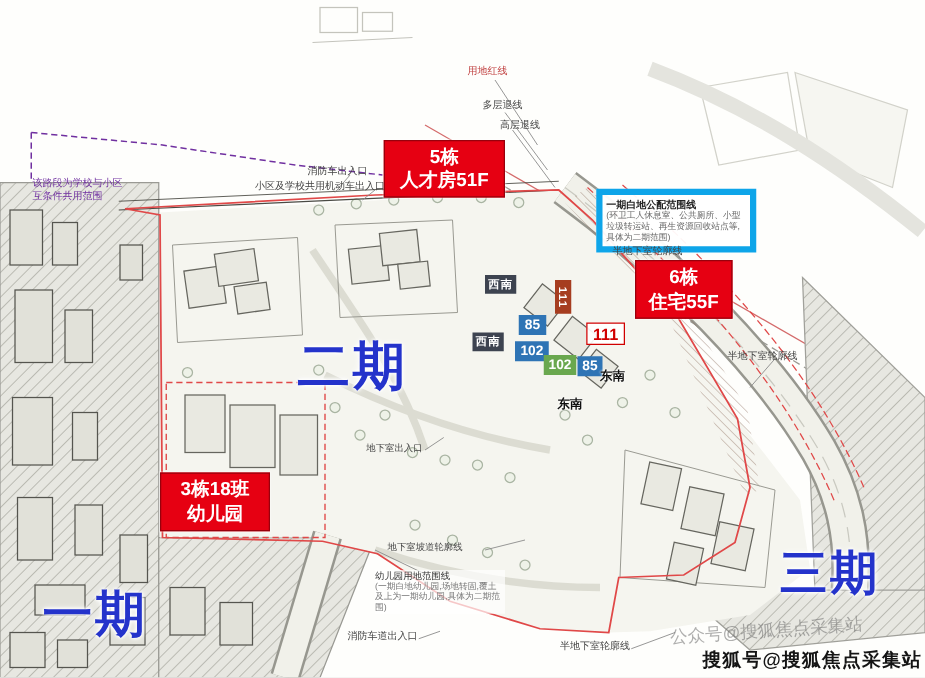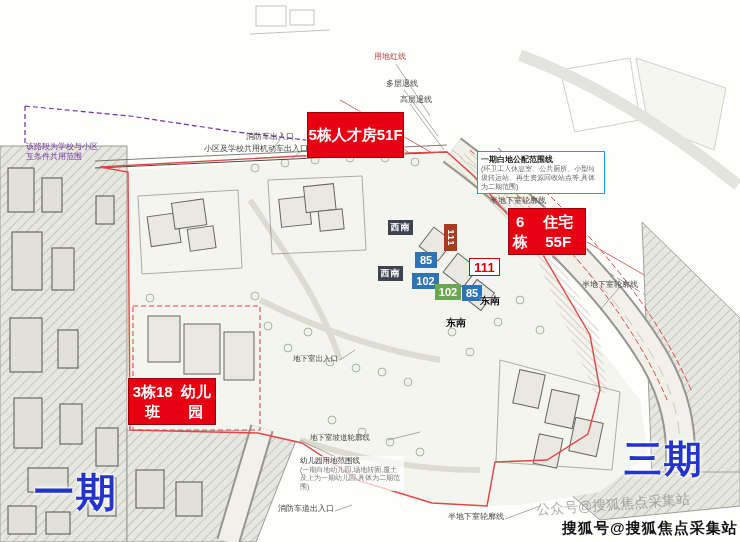--- a/index.html
+++ b/index.html
@@ -7,21 +7,21 @@
     position:relative;width:740px;height:542px;overflow:hidden;
     background:#fefefc;
     font-family:"Liberation Sans","DejaVu Sans",sans-serif;
   }
   .stage svg{position:absolute;left:0;top:0;}
 
   .redlabel{
     position:absolute;box-sizing:border-box;
     background:#e60012;border:1px solid #99000c;
     color:#fff;font-weight:700;font-size:15px;line-height:1.3;
-    display:flex;flex-direction:row;align-items:center;justify-content:center;
+    display:flex;flex-direction:column;align-items:center;justify-content:center;
     text-align:center;
     box-shadow:0 0 0 1px rgba(255,255,255,.35);
   }
   .phase{
     position:absolute;font-weight:800;color:#2433cb;line-height:1;
     letter-spacing:2px;
     text-shadow:0 0 3px #fff,0 0 3px #fff,0 0 6px #fff;
   }
   .badge{
     position:absolute;box-sizing:border-box;color:#fff;font-weight:700;font-size:11px;
@@ -35,21 +35,21 @@
   .b-redoutline{background:rgba(255,255,255,.92);border:1.5px solid #d00000;color:#d00000;font-size:13px;}
   .dir{
     position:absolute;font-size:10px;font-weight:700;color:#101010;
     text-shadow:0 0 2px #fff,0 0 2px #fff;
   }
   .ann{position:absolute;font-size:8px;color:#444;line-height:1.2;white-space:nowrap;}
   .ann.red{color:#c04040;}
   .purpnote{position:absolute;width:96px;font-size:8px;color:#7030a0;line-height:1.3;}
   .notebox{
     position:absolute;box-sizing:border-box;width:128px;
-    background:rgba(255,255,255,.95);border:1px solid #0ea5e9;padding:2px 3px;
+    background:rgba(255,255,255,.95);border:5px solid #0ea5e9;padding:2px 3px;
   }
   .notebox .title{font-size:8px;font-weight:700;color:#222;white-space:nowrap;}
   .notebox .body{font-size:7px;color:#666;line-height:1.25;}
   .kindernote{position:absolute;width:104px;background:rgba(255,255,255,.7);}
   .kindernote .title{font-size:7.5px;color:#333;}
   .kindernote .body{font-size:7px;color:#777;line-height:1.2;}
   .wm-wechat{position:absolute;font-size:14px;color:rgba(110,110,110,.55);transform:rotate(-4deg);white-space:nowrap;}
   .wm-sohu{position:absolute;font-size:15px;color:#141414;font-weight:600;letter-spacing:1px;white-space:nowrap;}
 </style>
 </head>
@@ -236,20 +236,21 @@
   </div>
   <div class="redlabel" style="left:508px;top:208px;width:78px;height:47px;">
     <span>6栋</span>
     <span>住宅55F</span>
   </div>
   <div class="redlabel" style="left:128px;top:378px;width:88px;height:47px;">
     <span>3栋18班</span>
     <span>幼儿园</span>
   </div>
 
+  <div class="phase" style="left:238px;top:272px;font-size:42px;">二期</div>
   <div class="phase" style="left:624px;top:440px;font-size:38px;">三期</div>
   <div class="phase" style="left:34px;top:472px;font-size:40px;">一期</div>
 
   <div class="badge b-dark" style="left:388px;top:220px;width:25px;height:15px;">西南</div>
   <div class="badge b-dark" style="left:378px;top:266px;width:25px;height:15px;">西南</div>
   <div class="badge b-brown" style="left:444px;top:224px;width:13px;height:27px;">
       <span>111</span>
     </div>
   <div class="badge b-blue" style="left:415px;top:252px;width:22px;height:16px;">85</div>
   <div class="badge b-blue" style="left:412px;top:273px;width:27px;height:16px;">102</div>

